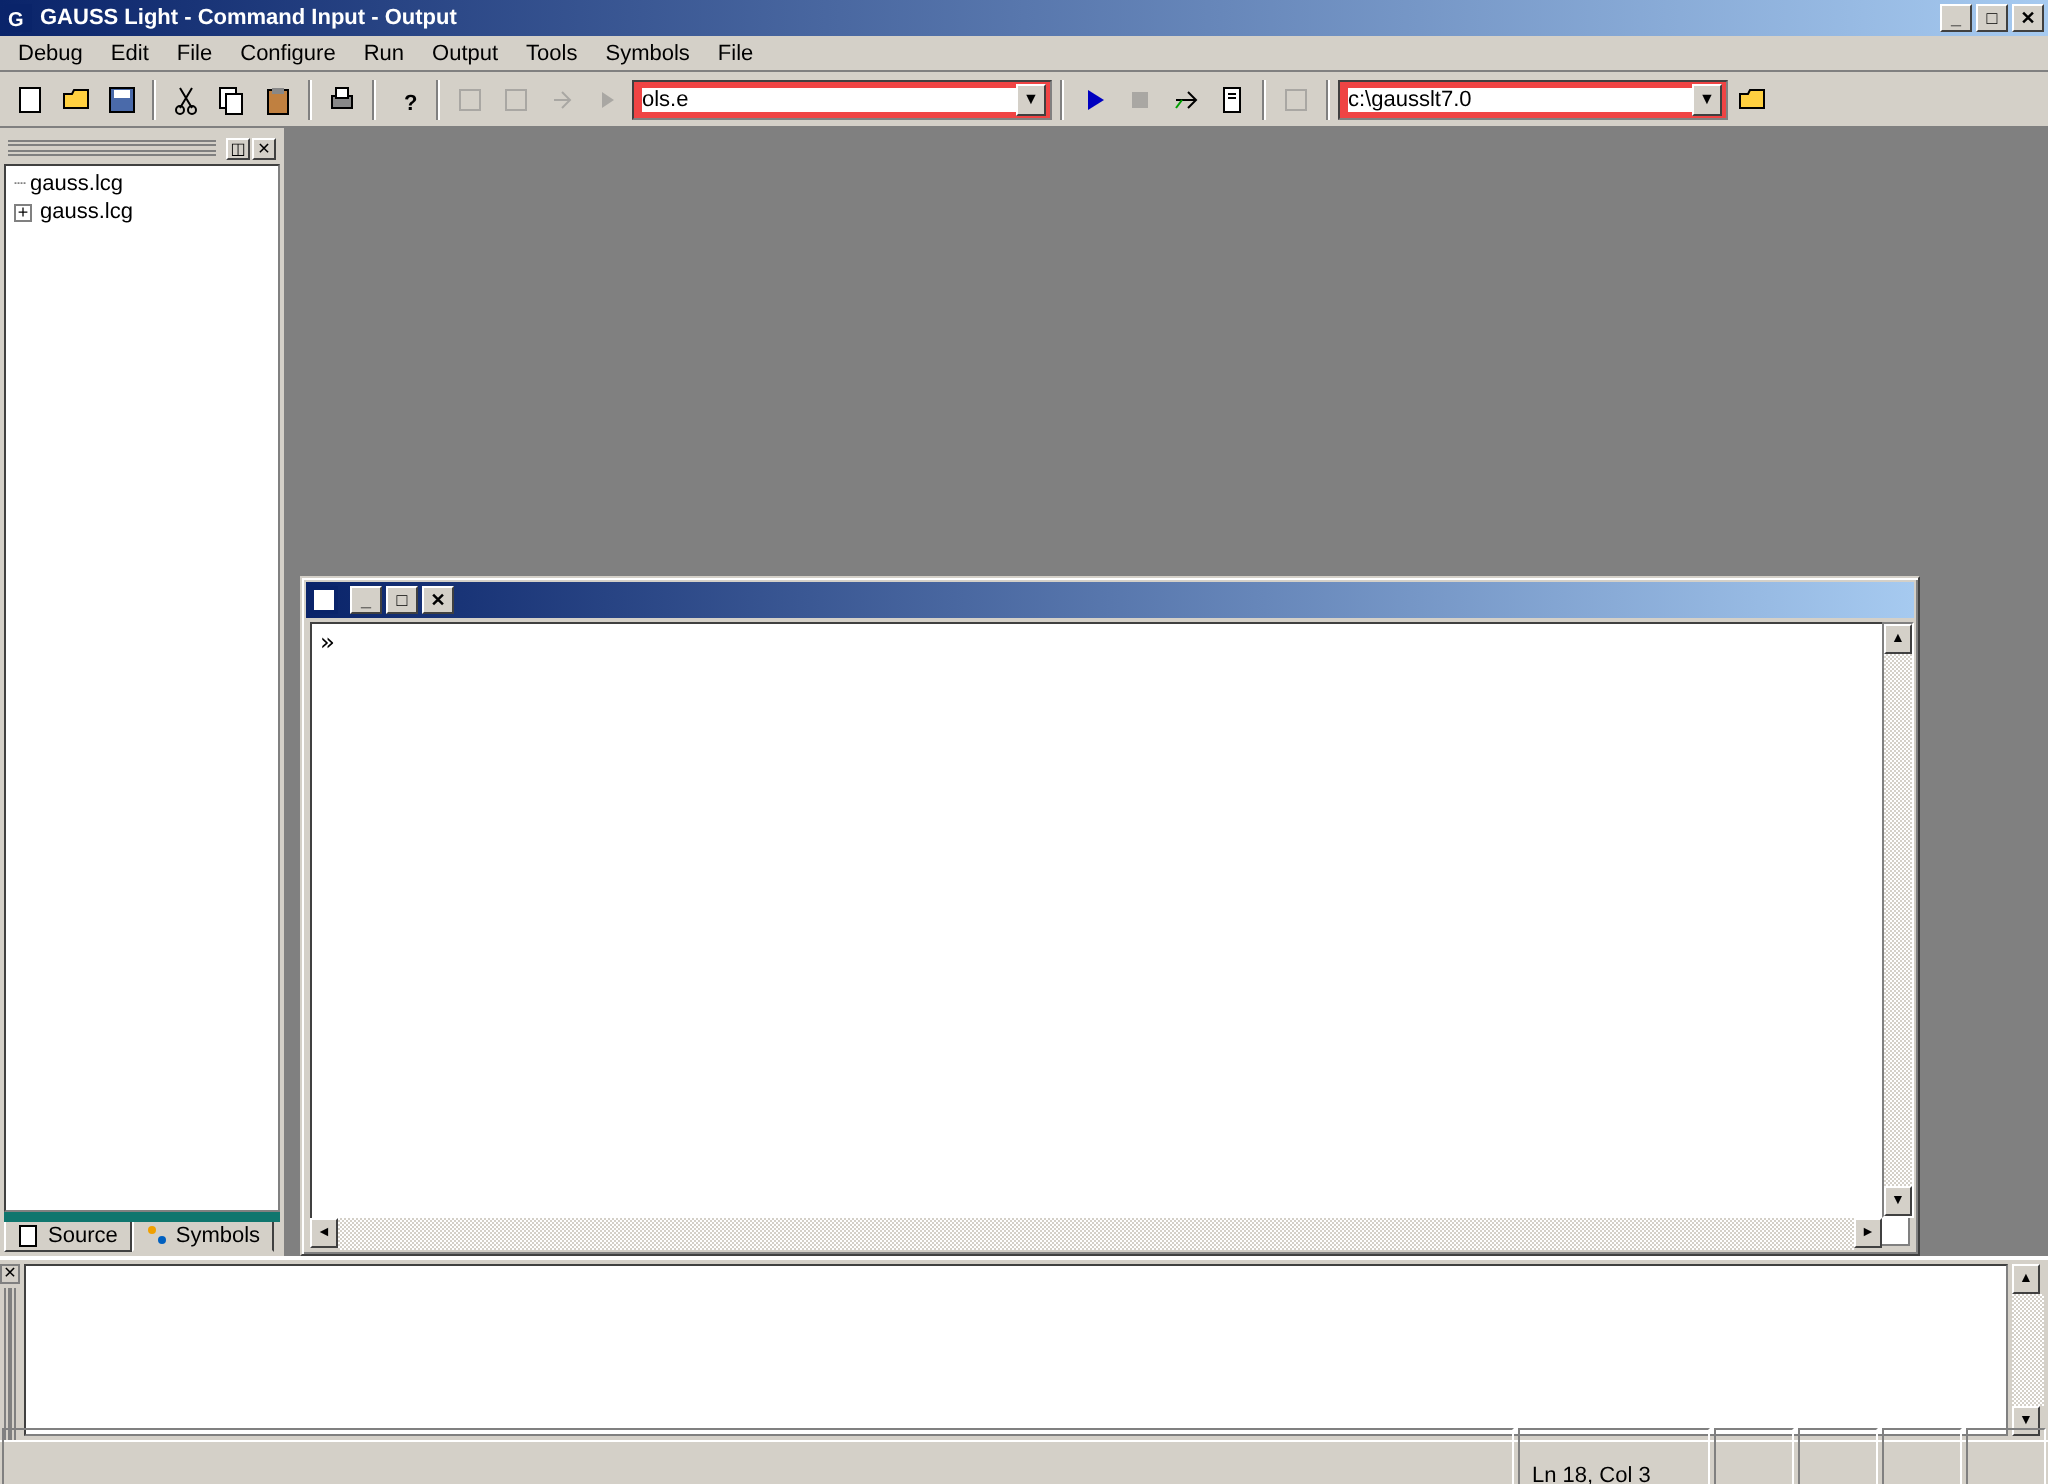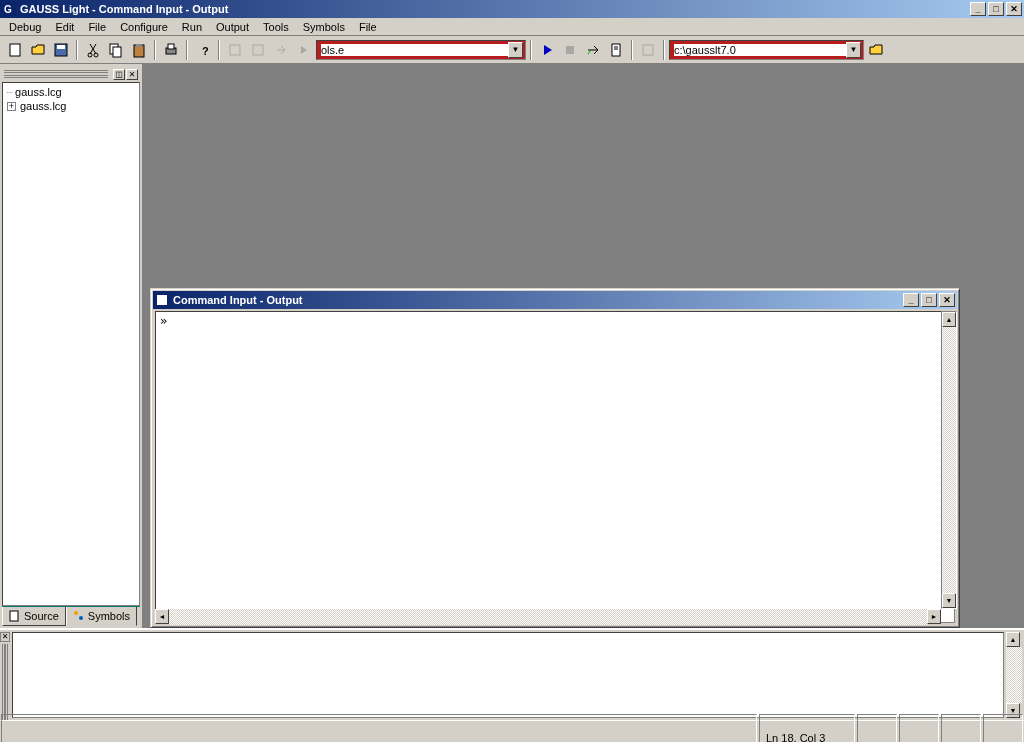--- a/index.html
+++ b/index.html
@@ -52,21 +52,21 @@
   gap: 1px;
 }
 .tb-btn {
   width: 22px; height: 22px;
   display: flex; align-items: center; justify-content: center;
   cursor: pointer;
   border: 1px solid transparent;
 }
 .tb-sep { width: 2px; height: 20px; border-left: 1px solid #808080; border-right: 1px solid #fff; margin: 0 3px; }
 .tb-combo {
-  height: 20px; background: #b91c1c; border: 1px solid #808080;
+  height: 20px; background: #ef4444; border: 1px solid #808080;
   border-top-color: #404040; border-left-color: #404040;
   display: flex; align-items: center; padding: 0 2px 0 4px;
   font-size: 11px;
 }
 .tb-combo input { border: none; outline: none; font-family: inherit; font-size: 11px; flex: 1; }
 .tb-combo .dd {
   width: 15px; height: 16px; background: #d4d0c8;
   border: 1px solid #fff; border-right-color: #404040; border-bottom-color: #404040;
   text-align: center; font-size: 8px; line-height: 14px; cursor: pointer;
 }
@@ -89,21 +89,21 @@
 .side-title .ctl { width: 12px; height: 11px; background: #d4d0c8; border: 1px solid #fff; border-right-color: #404040; border-bottom-color: #404040; font-size: 8px; text-align: center; line-height: 9px; margin-left: 1px; cursor: pointer;}
 .side-tree {
   flex: 1; background: #fff; border: 1px solid #808080;
   border-top-color: #404040; border-left-color: #404040;
   padding: 2px 0 0 4px;
   overflow: auto;
 }
 .tree-item { padding: 1px 0; display: flex; align-items: center; cursor: pointer; }
 .tree-conn { color: #808080; font-family: monospace; font-size: 10px; margin-right: 2px; }
 .tree-exp { width: 9px; height: 9px; border: 1px solid #808080; font-size: 9px; line-height: 7px; text-align: center; margin-right: 4px; }
-.side-tabs { height: 20px; display: flex; border-top: 1px solid #0f766e; }
+.side-tabs { height: 20px; display: flex; border-top: 5px solid #0f766e; }
 .side-tab {
   padding: 2px 6px; background: #d4d0c8;
   border: 1px solid #fff; border-top: none;
   border-right-color: #404040; border-bottom-color: #404040;
   display: flex; align-items: center; gap: 3px; cursor: pointer;
   font-size: 11px;
 }
 .side-tab.active { background: #d4d0c8; border-bottom-color: #d4d0c8; }
 .tab-icon { width: 12px; height: 12px; display: inline-block; }
 .mdi-child {
@@ -364,21 +364,20 @@
   </div>
 
   <div class="mdi-child">
     <div class="mdi-title">
       <span class="mdi-title-icon">
         <svg width="14" height="14">
             <rect width="14" height="14" fill="#0a246a"></rect>
             <rect x="2" y="2" width="10" height="10" fill="#fff"></rect>
           </svg>
       </span>
-      <span style="flex:1">Command Input - Output</span>
       <div class="win-btns">
         <div class="win-btn">_</div>
         <div class="win-btn">□</div>
         <div class="win-btn">✕</div>
       </div>
     </div>
     <div class="mdi-body">
       <span class="prompt">»</span>
     </div>
     <div class="mdi-vscroll">

